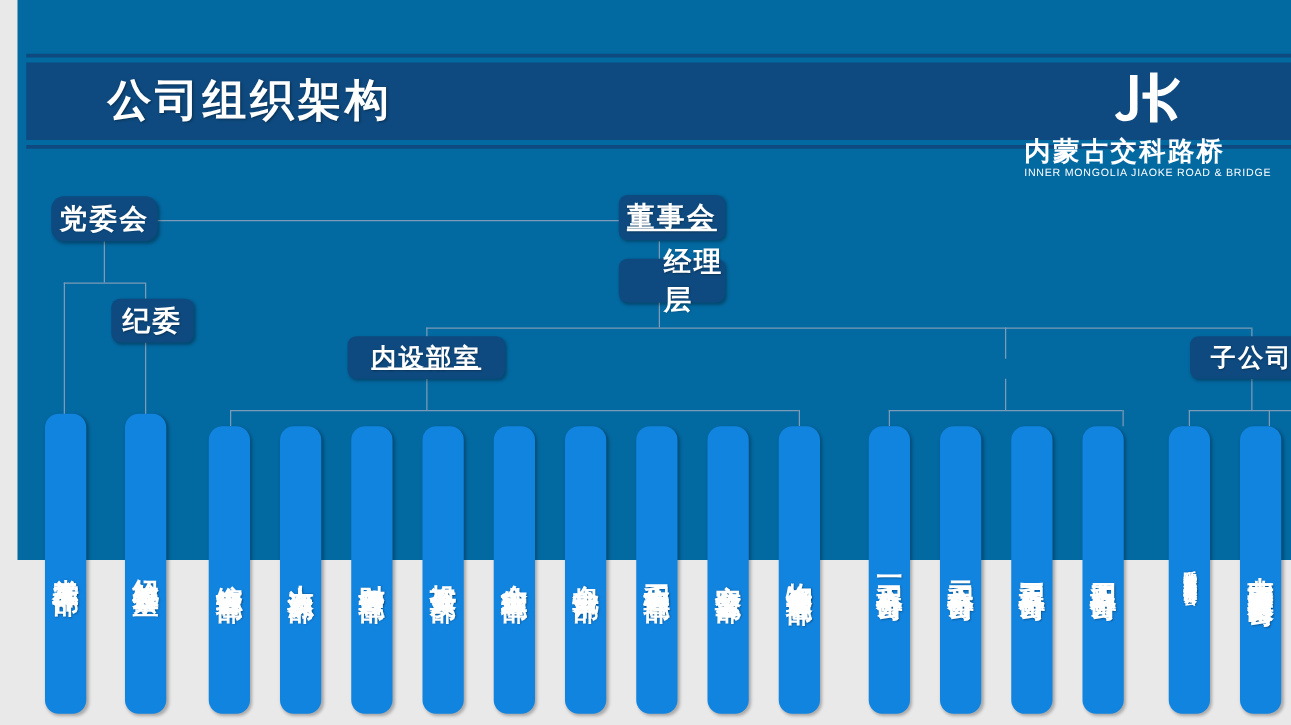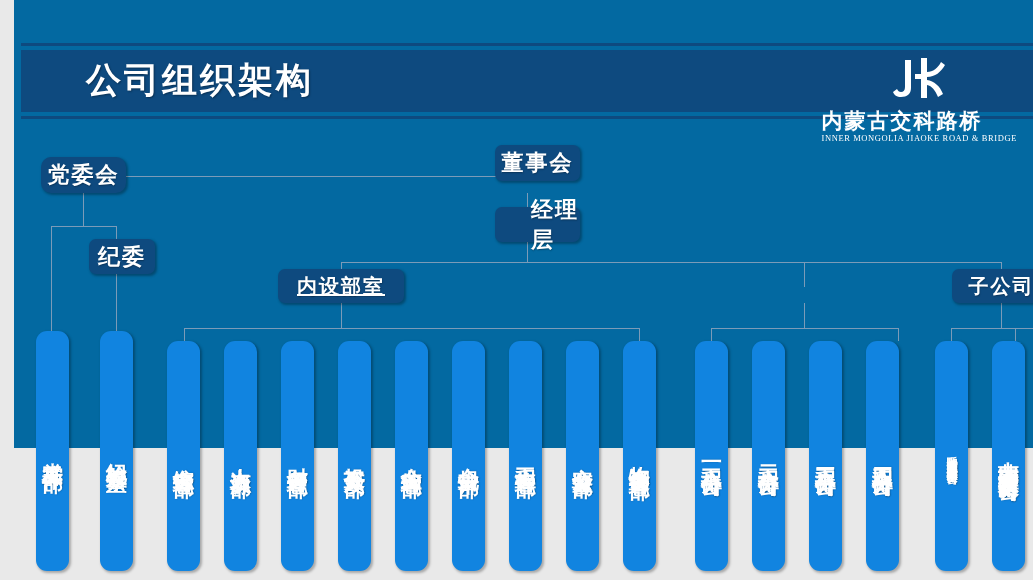--- a/index.html
+++ b/index.html
@@ -40,21 +40,21 @@
   }
   #logo-mark{width:56px;height:48px;flex:0 0 auto;}
   #logo-text{display:flex;flex-direction:column;justify-content:center;}
   #logo-cn{
     font-size:21px;font-weight:bold;color:#fff;letter-spacing:2px;
     line-height:23px;
     font-family:"DejaVu Sans","Liberation Sans",sans-serif;
   }
   #logo-en{
     font-size:8.5px;color:#fff;letter-spacing:.6px;line-height:11px;
-    font-family:Liberation Serif, serif;white-space:nowrap;
+    font-family:Liberation Sans, sans-serif;white-space:nowrap;
   }
   
   #chart{position:absolute;left:0;top:119px;width:1019px;height:461px;}
   .line{position:absolute;background:#7b9bb8;}
   .line.h{height:1px;}
   .line.v{width:1px;}
 
   .node{
     position:absolute;
     background:#0e4a7f;
@@ -157,21 +157,21 @@
 
     <div class="line v" style="left:987px;top:184px;height:25px;"></div>
     <div class="line h" style="left:937px;top:209px;width:100px;"></div>
     <div class="line v" style="left:937px;top:209px;height:13px;"></div>
     <div class="line v" style="left:1001px;top:209px;height:13px;"></div>
 
     <div class="node t1" style="left:27px;top:38px;width:85px;height:36px;border-radius:10px;">
       <span>党委会</span>
     </div>
 
-    <div class="node t1" style="left:481px;top:26px;width:85px;height:36px;">
+    <div class="node t1" style="left:481px;top:37px;width:85px;height:36px;text-decoration:underline;">
       <span>董事会</span>
     </div>
 
     <div class="node t1" style="left:75px;top:120px;width:66px;height:35px;">
       <span>纪委</span>
     </div>
 
     <div class="node t1" style="left:481px;top:88px;width:85px;height:35px;padding-left:36px;">
       <span>经理层</span>
     </div>

